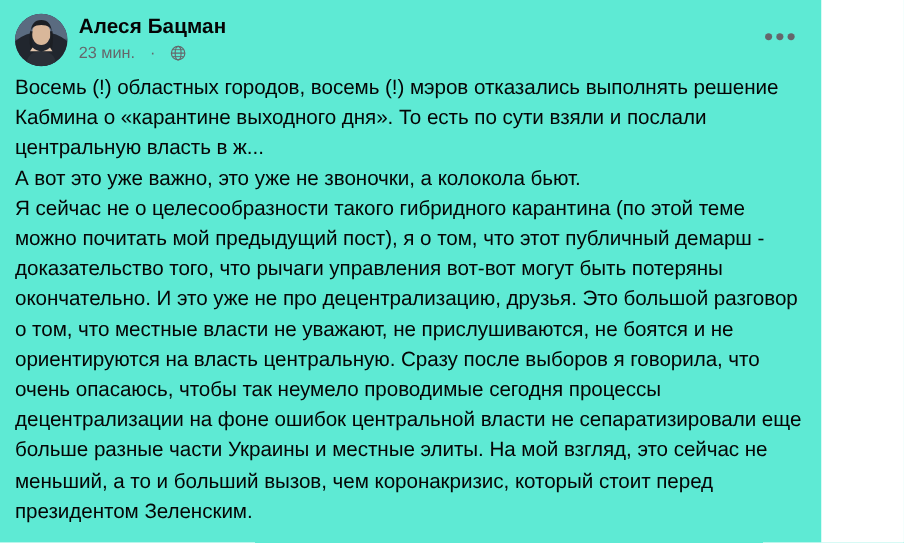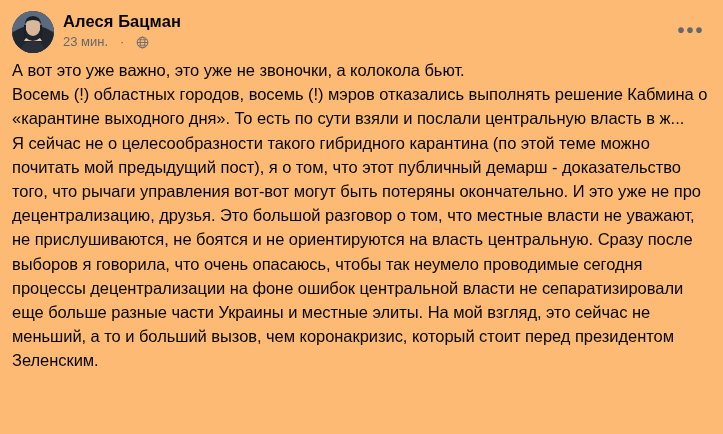--- a/index.html
+++ b/index.html
@@ -8,24 +8,24 @@
     background: #ffffff;
   }
   body {
     font-family: "Liberation Sans", sans-serif;
     width: 723px;
     height: 434px;
     overflow: hidden;
     color: #050505;
   }
   .post {
-    width: 723px;
+    width: 657px;
     height: 434px;
     box-sizing: border-box;
-    background: #fdba74;
+    background: #5eead4;
     position: relative;
   }
   .post-header {
     display: flex;
     align-items: flex-start;
     padding: 10px 12px 6px 12px;
     position: relative;
     height: 56px;
     box-sizing: border-box;
   }
@@ -156,18 +156,18 @@
         </span>
       </div>
     </div>
 
     <div class="menu-button">
       <span class="dots">•••</span>
     </div>
   </div>
 
   <div class="post-body">
+    <p>Восемь (!) областных городов, восемь (!) мэров отказались выполнять решение Кабмина о «карантине выходного дня». То есть по сути взяли и послали центральную власть в ж...</p>
     <p>А вот это уже важно, это уже не звоночки, а колокола бьют.</p>
-    <p>Восемь (!) областных городов, восемь (!) мэров отказались выполнять решение Кабмина о «карантине выходного дня». То есть по сути взяли и послали центральную власть в ж...</p>
     <p>Я сейчас не о целесообразности такого гибридного карантина (по этой теме можно почитать мой предыдущий пост), я о том, что этот публичный демарш - доказательство того, что рычаги управления вот-вот могут быть потеряны окончательно. И это уже не про децентрализацию, друзья. Это большой разговор о том, что местные власти не уважают, не прислушиваются, не боятся и не ориентируются на власть центральную. Сразу после выборов я говорила, что очень опасаюсь, чтобы так неумело проводимые сегодня процессы децентрализации на фоне ошибок центральной власти не сепаратизировали еще больше разные части Украины и местные элиты. На мой взгляд, это сейчас не меньший, а то и больший вызов, чем коронакризис, который стоит перед президентом Зеленским.</p>
   </div>
 
 </div>
 
 </body></html>

